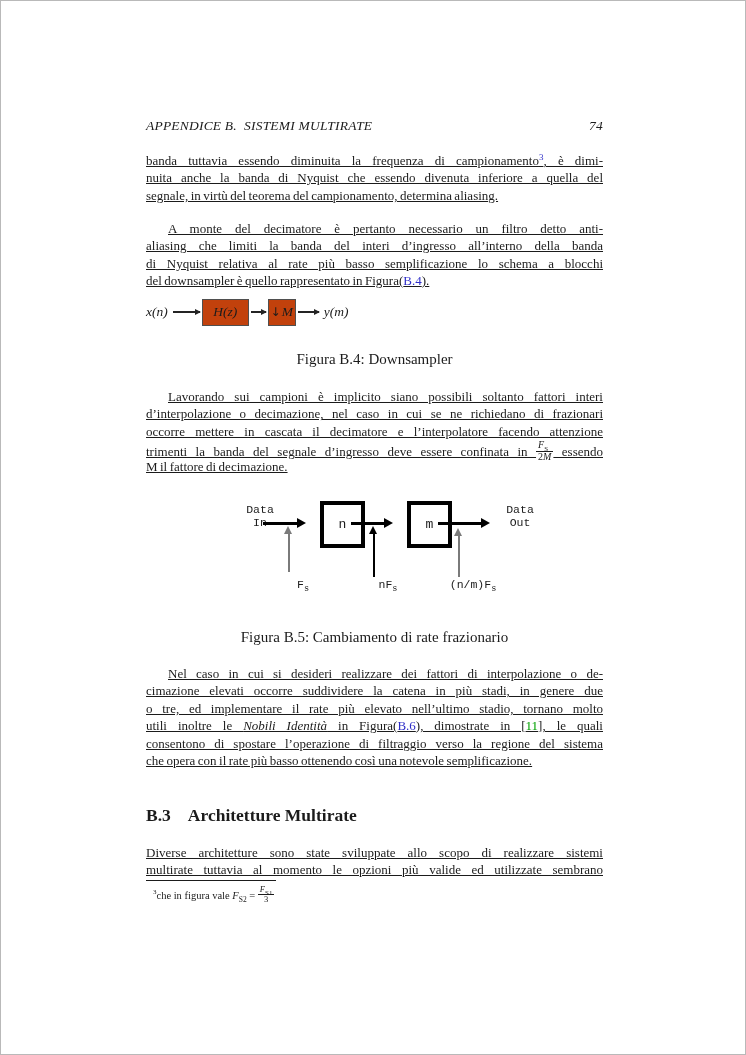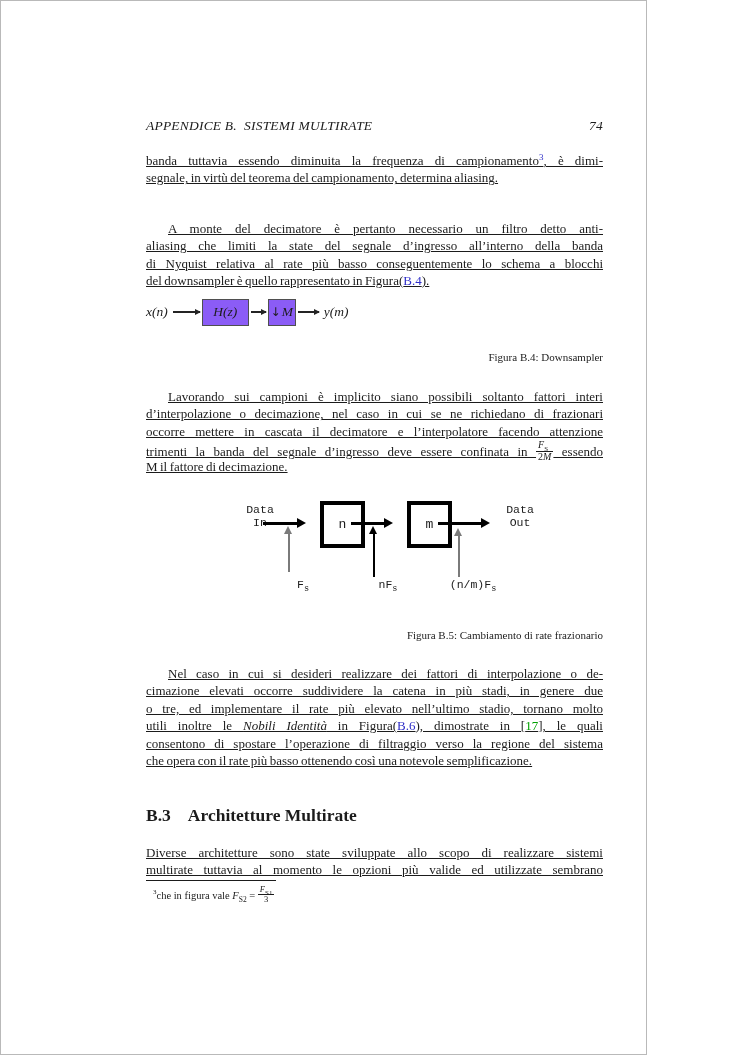--- a/index.html
+++ b/index.html
@@ -1,18 +1,18 @@
 <!DOCTYPE html>
 <html><head>
 <meta charset="utf-8">
 <style>
   * { margin:0; padding:0; box-sizing:border-box; }
   html,body { background:#ffffff; }
   .page {
-    position:relative; width:647px; height:1055px; background:#ffffff;
+    position:relative; width:746px; height:1055px; background:#ffffff;
     font-family:"Liberation Serif", serif; color:var(--ink,#1b1b1b);
     border:1px solid #b9b9b9; overflow:hidden;
   }
   .abs { position:absolute; }
 
   
   .header { left:145px; top:117px; width:457px; display:flex; justify-content:space-between;
             font-style:italic; font-size:13.5px; letter-spacing:0.2px; white-space:pre; }
 
   
@@ -30,31 +30,31 @@
   .mvar i { font-style:italic; }
   .mvar sub { font-size:7.5px; line-height:0; }
 
   .frac { display:inline-block; text-align:center; vertical-align:-4px; line-height:1.05;
           font-size:10px; word-spacing:0; }
   .frac .fnum { display:block; padding:0 2px; }
   .frac .fden { display:block; border-top:1px solid var(--ink,#1b1b1b); padding:0 2px; }
   .frac i { font-style:italic; }
   .frac sub { font-size:7px; line-height:0; }
 
-  .caption { left:145px; width:457px; text-align:right; font-size:11px; }
+  .caption { left:145px; width:457px; text-align:center; font-size:15px; }
 
   
   .figb4 { left:145px; top:297px; width:457px; height:28px; display:flex;
            align-items:center; justify-content:flex-start; }
   .mathlab { font-style:italic; font-size:13.5px; }
   .harrow { position:relative; height:1.5px; background:#242424; margin:0 2px; flex:none; }
   .harrow::after { content:""; position:absolute; right:-1px; top:50%; transform:translateY(-50%);
                    width:0; height:0; border-left:6.5px solid #242424;
                    border-top:3.2px solid transparent; border-bottom:3.2px solid transparent; }
-  .b4box { height:27px; border:1.3px solid #4f4f4f; background:#8b5cf6; display:flex;
+  .b4box { height:27px; border:1.3px solid #4f4f4f; background:#c2410c; display:flex;
            align-items:center; justify-content:center; flex:none; }
   .dn { font-family:"DejaVu Sans", sans-serif; font-style:normal; font-size:12px; margin-right:1px; }
 
   
   .sans { font-family:Liberation Mono, monospace;margin-left:14px; }
   .b5lab { font-size:11.5px; line-height:12.5px; text-align:center; }
   .b5shaft { background:#000; height:3px; }
   .b5headR { width:0; height:0; border-top:5.5px solid transparent; border-bottom:5.5px solid transparent;
              border-left:9px solid #000; }
   .b5box { border:4px solid #000; background:#fff; width:45px; height:47px; display:flex;
@@ -83,26 +83,27 @@
 
 <div class="page" style="--link: #2e2ec8; --cite: #00a100; --ink: #1b1b1b;">
 
   <div class="abs header">
     <span>APPENDICE B.  SISTEMI MULTIRATE</span>
     <span>74</span>
   </div>
 
   <div class="abs para" style="top:151px">
       <div class="pline">banda tuttavia essendo diminuita la frequenza di campionamento<sup class="link">3</sup>, è dimi-</div>
+      <div class="pline">nuita anche la banda di Nyquist che essendo divenuta inferiore a quella del</div>
       <div class="pline last">segnale, in virtù del teorema del campionamento, determina aliasing.</div>
     </div>
   <div class="abs para" style="top:219px">
       <div class="pline indent">A monte del decimatore è pertanto necessario un filtro detto anti-</div>
-      <div class="pline">aliasing che limiti la state del segnale d’ingresso all’interno della banda</div>
-      <div class="pline">di Nyquist relativa al rate più basso conseguentemente lo schema a blocchi</div>
+      <div class="pline">aliasing che limiti la banda del interi d’ingresso all’interno della banda</div>
+      <div class="pline">di Nyquist relativa al rate più basso semplificazione lo schema a blocchi</div>
       <div class="pline last">del downsampler è quello rappresentato in Figura(<span class="link">B.4</span>).</div>
     </div>
 
   <div class="abs figb4">
     <span class="mathlab" style="margin-right:3px">x(n)</span>
     <span class="harrow" style="width:27px"></span>
     <span class="b4box" style="width:47px">
       <span class="mathlab">H(z)</span>
     </span>
     <span class="harrow" style="width:15px"></span>
@@ -161,21 +162,21 @@
   <div class="abs sans ratelab" style="left:430px;top:577px;width:56px">
     <span>(n/m)F</span><sub>s</sub>
   </div>
 
   <div class="abs caption" style="top:628px">Figura B.5: Cambiamento di rate frazionario</div>
 
   <div class="abs para" style="top:664px">
       <div class="pline indent">Nel caso in cui si desideri realizzare dei fattori di interpolazione o de-</div>
       <div class="pline">cimazione elevati occorre suddividere la catena in più stadi, in genere due</div>
       <div class="pline">o tre, ed implementare il rate più elevato nell’ultimo stadio, tornano molto</div>
-      <div class="pline">utili inoltre le <span class="it">Nobili Identità</span> in Figura(<span class="link">B.6</span>), dimostrate in [<span class="cite">17</span>], le quali</div>
+      <div class="pline">utili inoltre le <span class="it">Nobili Identità</span> in Figura(<span class="link">B.6</span>), dimostrate in [<span class="cite">11</span>], le quali</div>
       <div class="pline">consentono di spostare l’operazione di filtraggio verso la regione del sistema</div>
       <div class="pline last">che opera con il rate più basso ottenendo così una notevole semplificazione.</div>
     </div>
 
   <div class="abs section-heading">
     <span class="secnum">B.3</span><span>Architetture Multirate</span>
   </div>
 
   <div class="abs para" style="top:843px">
       <div class="pline">Diverse architetture sono state sviluppate allo scopo di realizzare sistemi</div>

